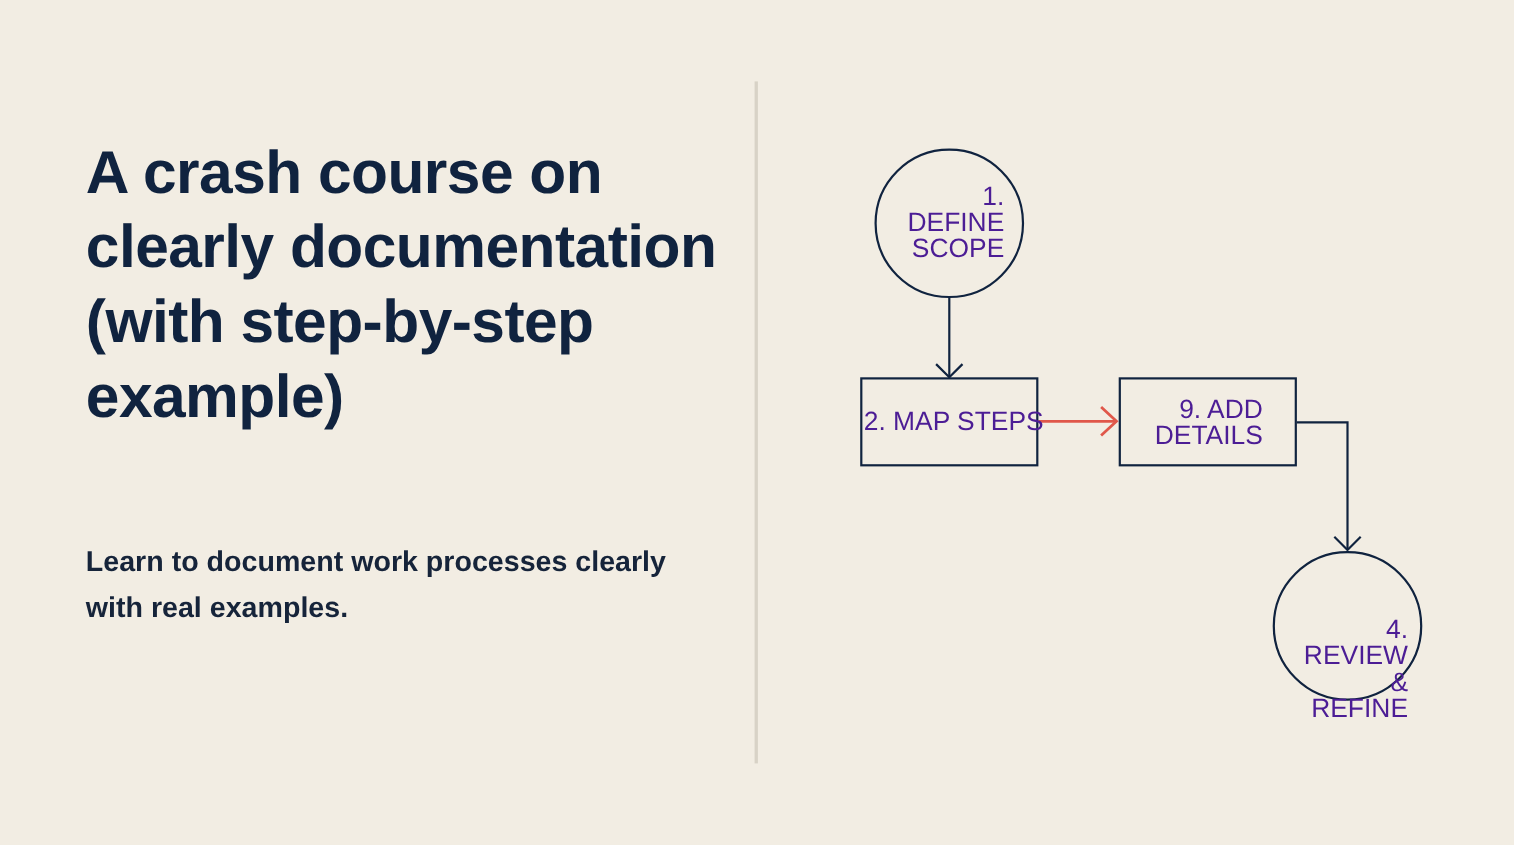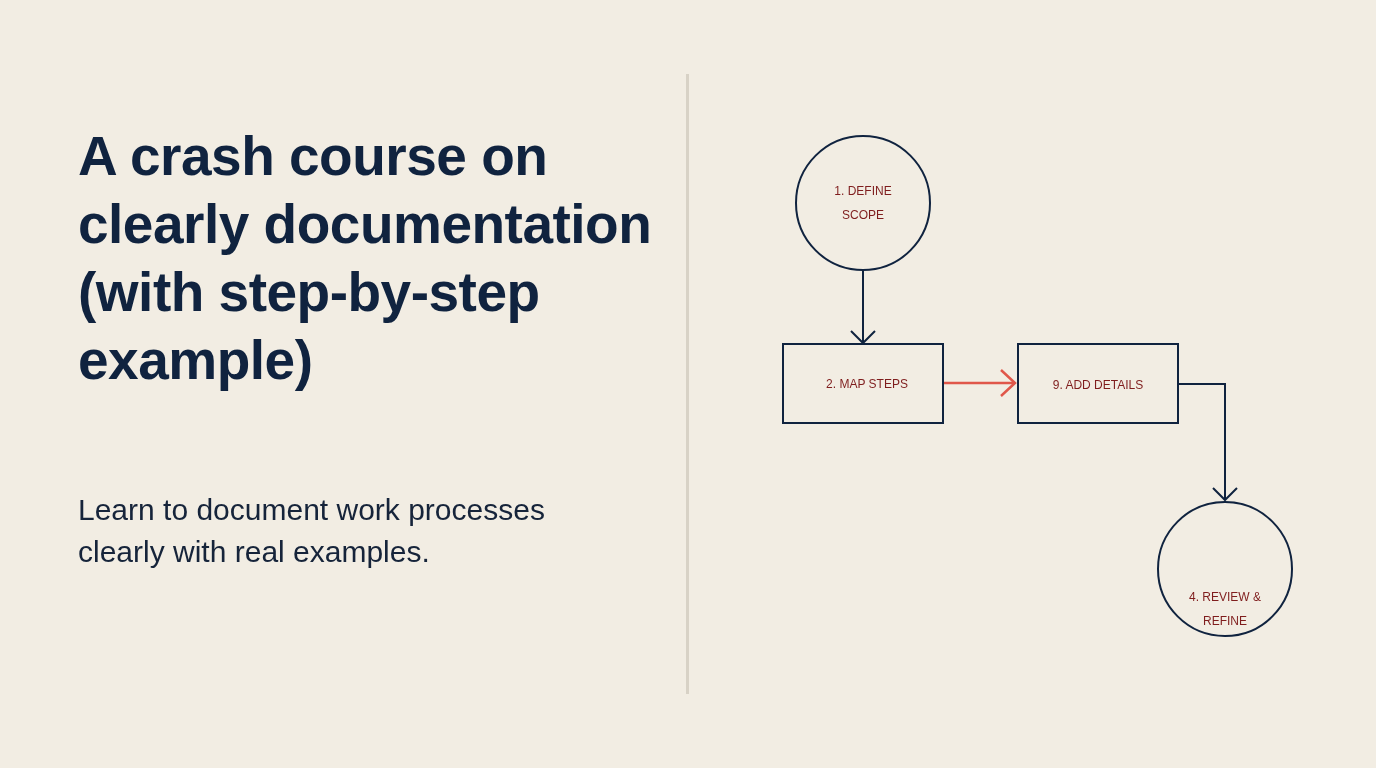--- a/index.html
+++ b/index.html
@@ -12,31 +12,31 @@
   }
   .title {
     position: absolute; left: 78px; top: 122px; width: 580px;
     font-family: "Liberation Sans", sans-serif;
     font-weight: 700; font-size: 55px; line-height: 68px;
     letter-spacing: -0.5px;
     color: #10233f; margin: 0;
   }
   .subtitle {
     position: absolute; left: 78px; top: 489px; width: 560px;
-    font-size: 30px; line-height: 42px; color: #16243a; margin: 0;
+    font-size: 26px; line-height: 42px; color: #16243a; margin: 0; font-weight: bold;
   }
   .divider {
     position: absolute; left: 686px; top: 74px; width: 3px; height: 620px;
     background: #d8d2c6;
   }
   svg.diagram { position: absolute; left: 0; top: 0; }
   .node-label {
-    position: absolute; text-align: center;
+    position: absolute; text-align: right;
     font-family: "Liberation Sans", sans-serif;
-    font-size: 12px; line-height: 24px; color: #7f1d1d;
+    font-size: 24px; line-height: 24px; color: #4c1d95;
     display: flex; align-items: center; justify-content: center;
   }
 </style>
 </head>
 <body>
 
 <h1 class="title">A crash course on clearly documentation (with step-by-step example)</h1>
 <p class="subtitle">Learn to document work processes clearly with real examples.</p>
 
 <div class="divider"></div>

